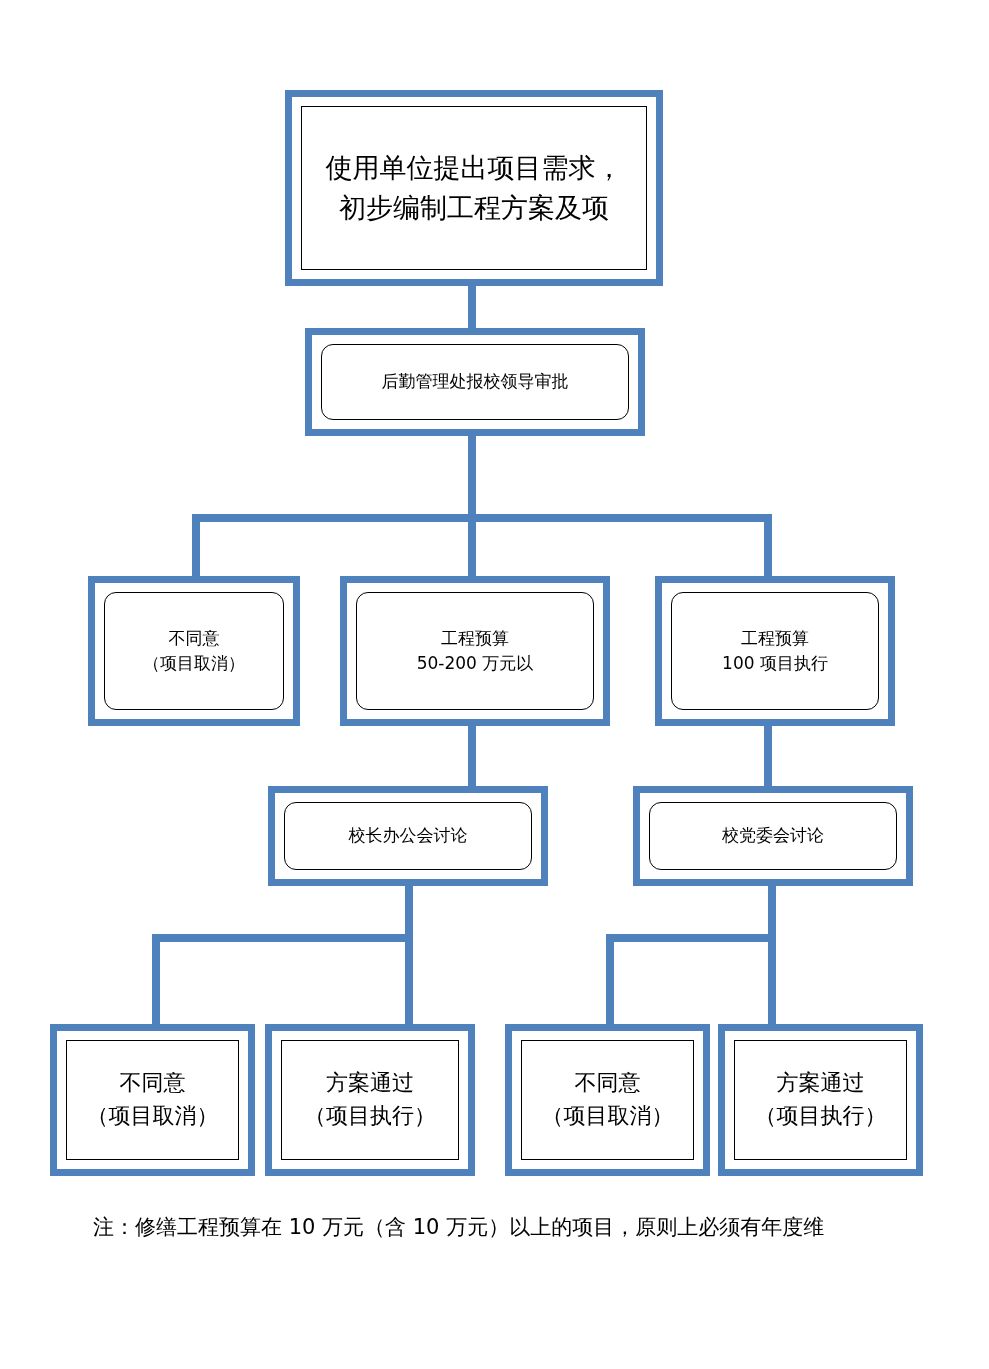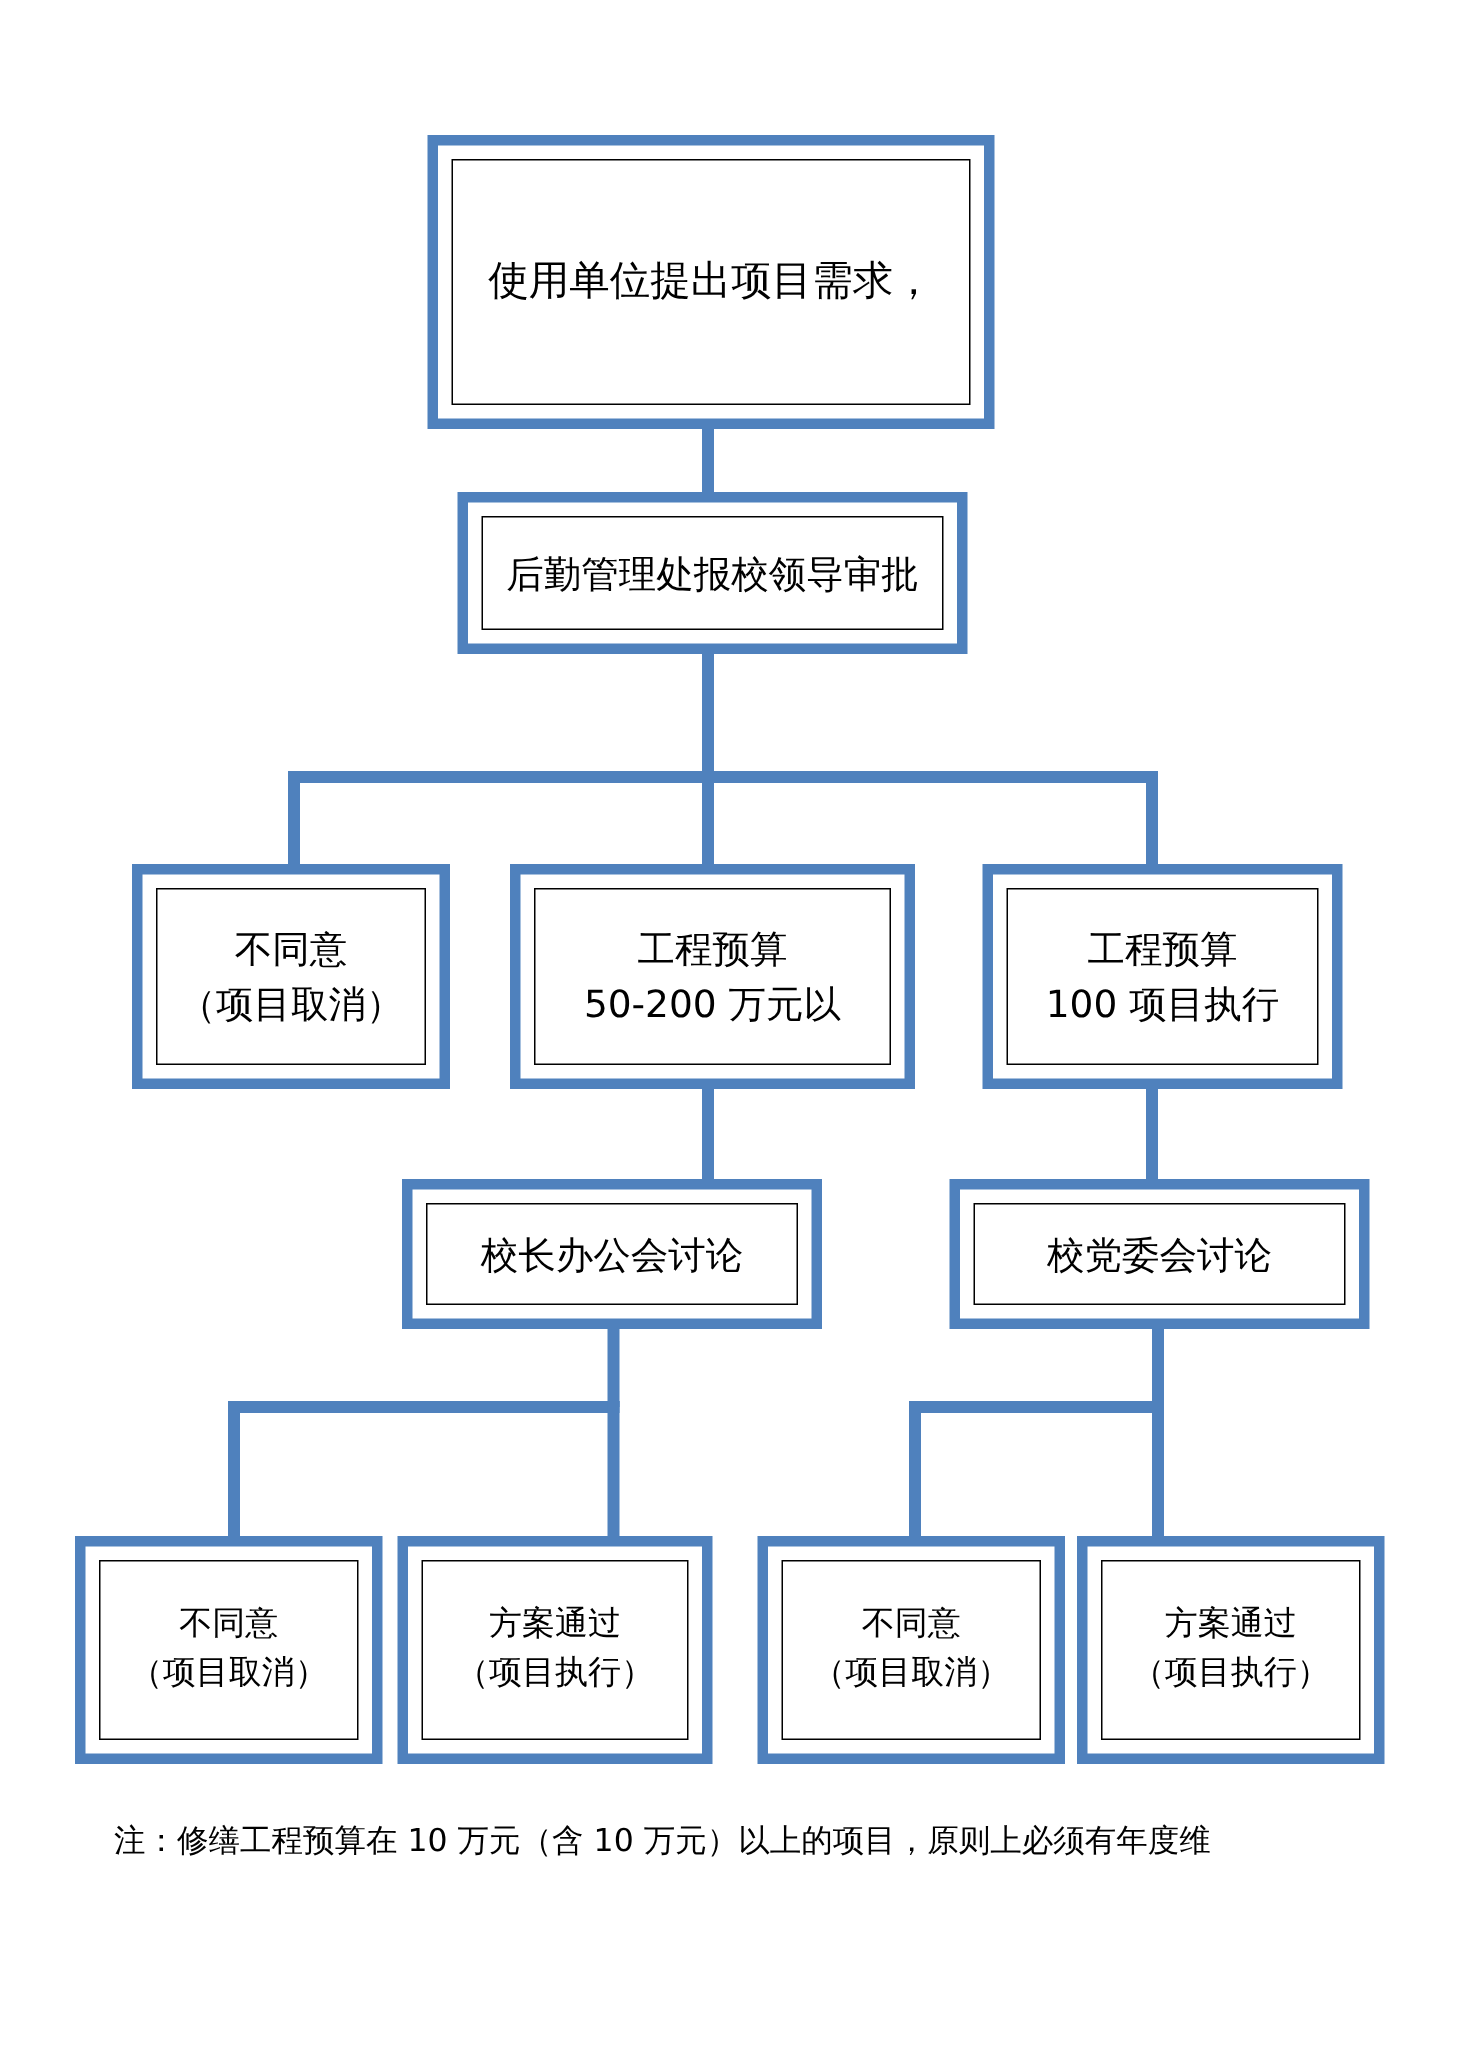--- a/index.html
+++ b/index.html
@@ -44,35 +44,36 @@
     color: #000000;
     line-height: 1.48;
   }
   .node .inner .line {
     white-space: nowrap;
     display: block;
   }
 
   
   .t-xl .inner { font-size: 27px; }
-  .t-lg .inner { font-size: 25px; }
+  .t-lg .inner { font-size: 17px; border-radius: 12px; }
   .t-md .inner { font-size: 22px; }
 
   
   .conn {
     position: absolute;
     background: #4f81bd;
   }
 
   
   .note {
     position: absolute;
     color: #000000;
     font-size: 21px;
     line-height: 1.85;
+    margin-left: 17px;
   }
   .note .line { display: block; white-space: nowrap; }
   .note .indent { padding-left: 26px; }
 </style>
 </head>
 <body>
 
 <div id="canvas">
 
   <div class="conn" style="left:468px; top:284px; width:8px; height:44px;"></div>
@@ -97,20 +98,21 @@
   <div class="conn" style="left:405px; top:934px; width:8px; height:90px;"></div>
 
   <div class="conn" style="left:768px; top:884px; width:8px; height:54px;"></div>
   <div class="conn" style="left:606px; top:934px; width:170px; height:8px;"></div>
   <div class="conn" style="left:606px; top:934px; width:8px; height:90px;"></div>
   <div class="conn" style="left:768px; top:934px; width:8px; height:90px;"></div>
 
   <div class="node t-xl" style="left:285px; top:90px; width:378px; height:196px;">
     <div class="inner">
       <span class="line">使用单位提出项目需求，</span>
+      <span class="line">初步编制工程方案及项</span>
     </div>
   </div>
 
   <div class="node t-lg" style="left:305px; top:328px; width:340px; height:108px;">
     <div class="inner">
       <span class="line">后勤管理处报校领导审批</span>
     </div>
   </div>
 
   <div class="node t-lg" style="left:88px; top:576px; width:212px; height:150px;">

